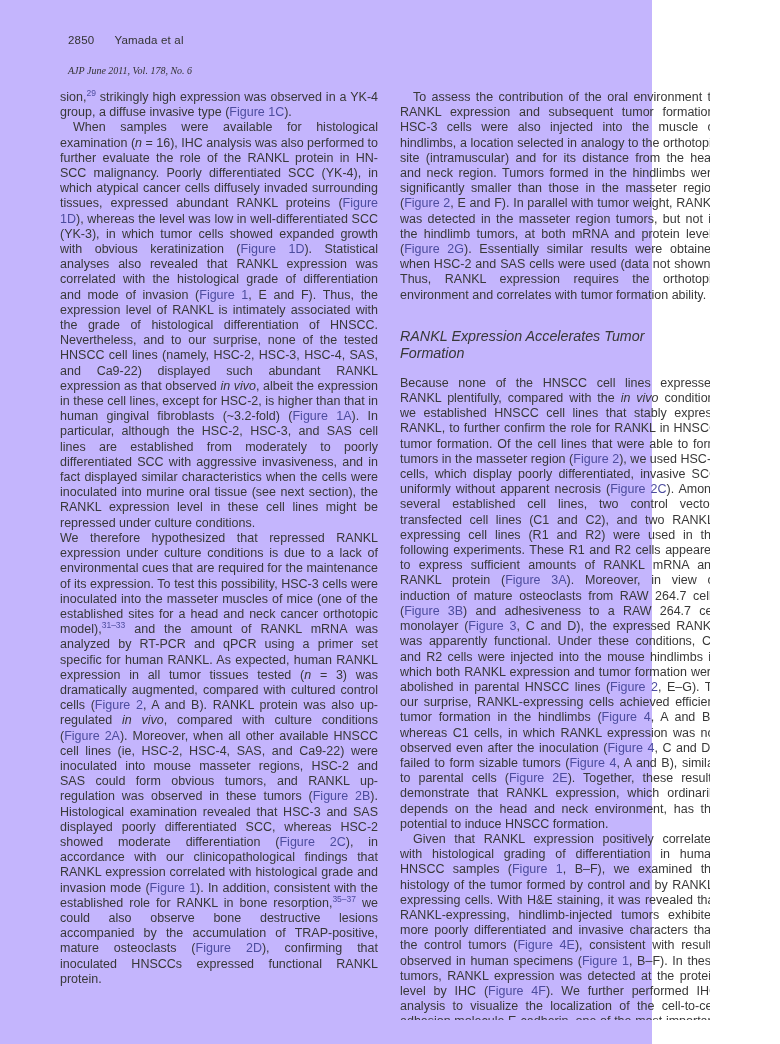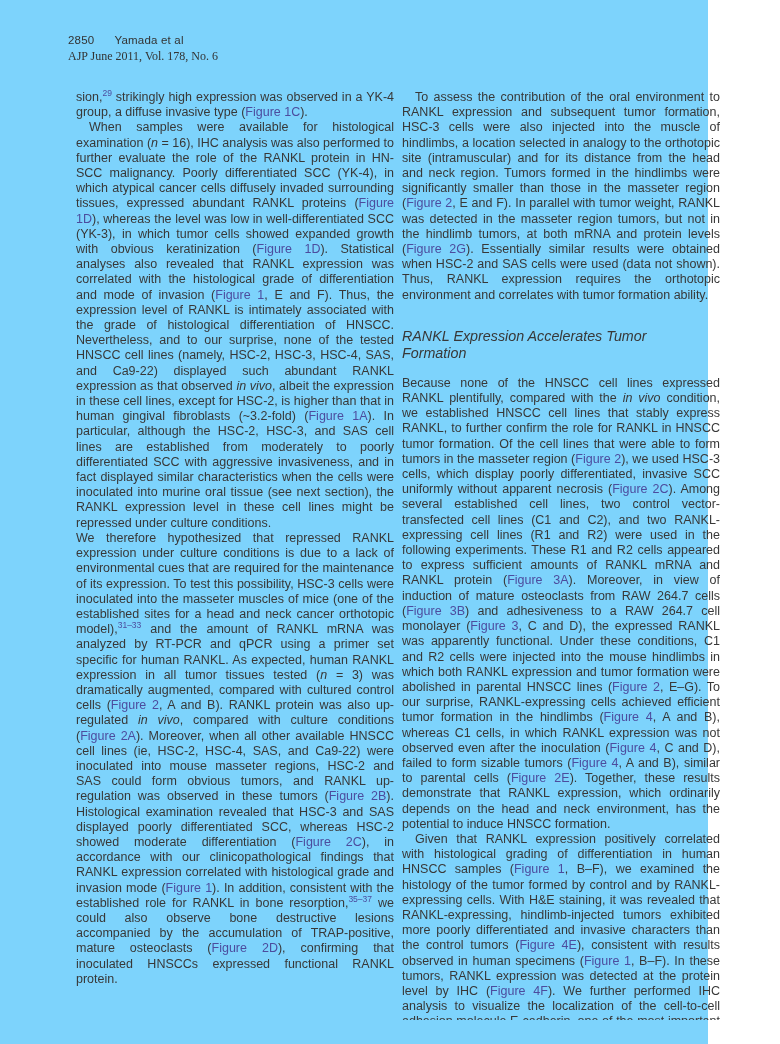--- a/index.html
+++ b/index.html
@@ -1,31 +1,31 @@
 <!DOCTYPE html>
 <html style="--link: #4c4c9e; --text: #383838;"><head>
 <meta charset="utf-8">
 <style>
   :root { --link: #4c4c9e; --text: #383838; }
   html, body { margin: 0; padding: 0; background: #ffffff; }
   body { width: 780px; height: 1044px; overflow: hidden; }
   .page {
-    position: relative; width: 708px; height: 1044px; background: #7dd3fc;
+    position: relative; width: 652px; height: 1044px; background: #c4b5fd;
     font-family: "Liberation Sans", sans-serif; color: var(--text);
   }
   .header { position: absolute; left: 68px; top: 34px; }
   .header-line1 { font-size: 11.5px; color: #333; letter-spacing: 0.2px; }
   .page-num { display: inline-block; margin-right: 20px; }
   .journal-line {
-    font-family: "Liberation Serif", serif; 
-    font-size: 12px; margin-top: 3px; color: #333;
+    font-family: "Liberation Serif", serif; font-style: italic;
+    font-size: 10px; margin-top: 19px; color: #333;
   }
   .columns {
-    position: absolute; left: 76px; top: 90px; width: 650px; height: 930px;
-    display: flex; gap: 8px; overflow: hidden;
+    position: absolute; left: 60px; top: 90px; width: 650px; height: 930px;
+    display: flex; gap: 22px; overflow: hidden;
   }
   .col {
     width: 318px; flex: 0 0 318px; font-size: 12.5px; line-height: 15.2px;
     text-align: justify; color: var(--text); overflow: hidden;
   }
   .col p { margin: 0; }
   .col p.indent { text-indent: 13px; }
   .col h2.section {
     font-size: 14.3px; font-style: italic; font-weight: normal;
     margin: 25px 0 13px 0; text-align: left; line-height: 17.5px; color: var(--text);

